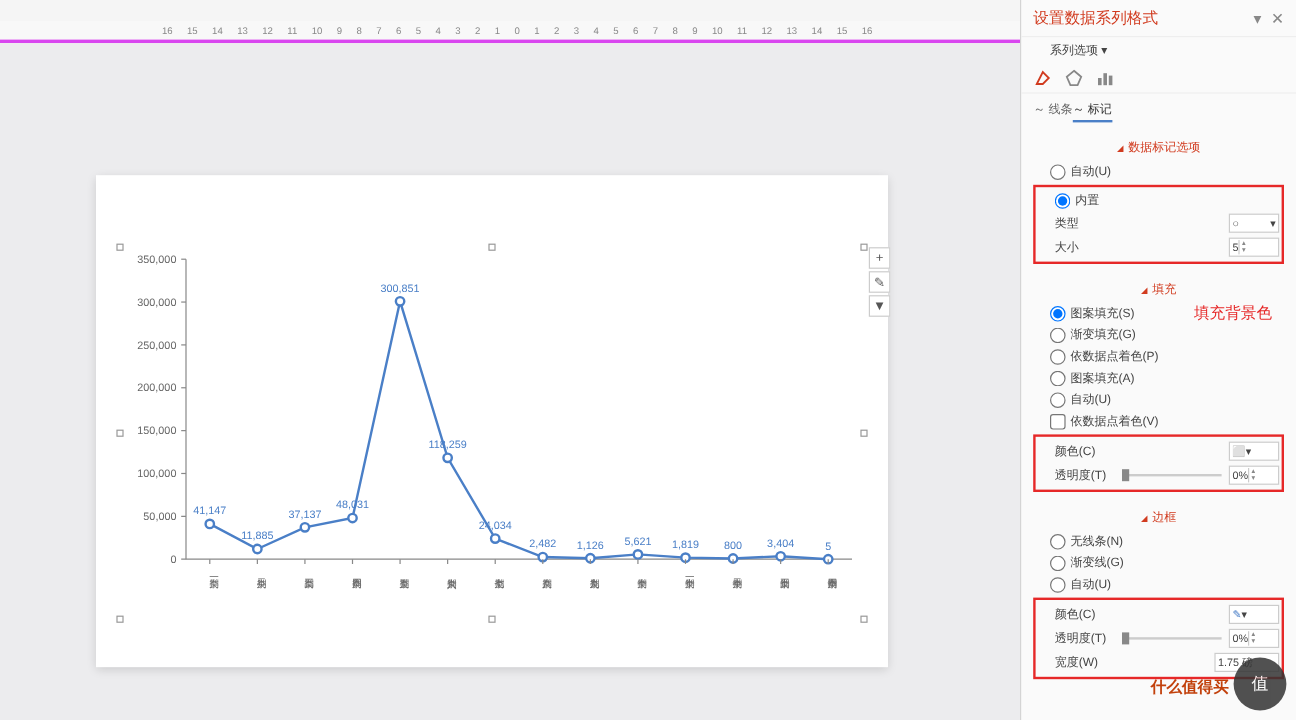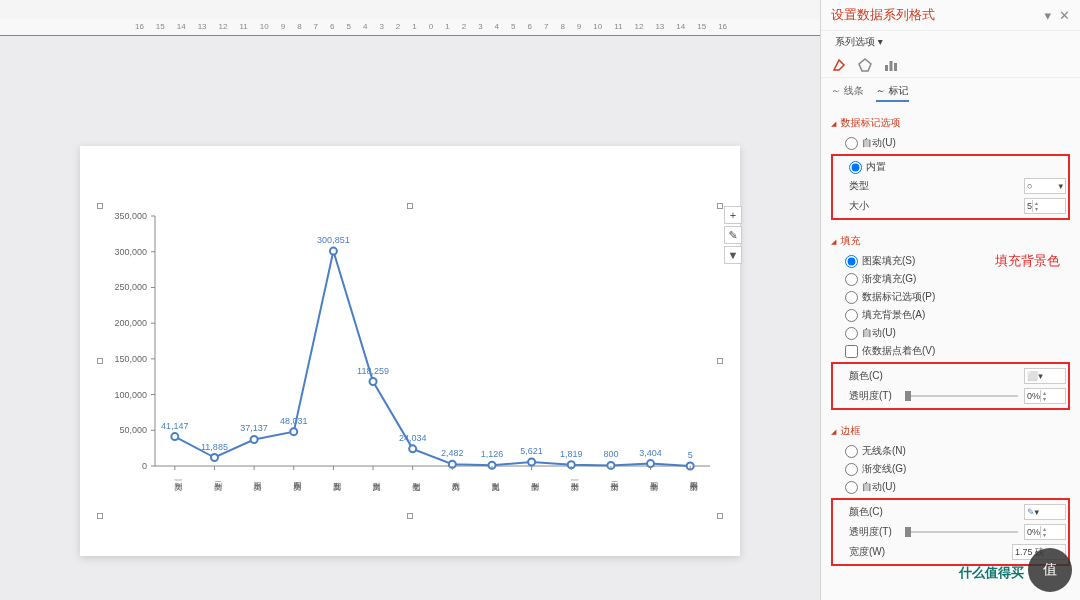--- a/index.html
+++ b/index.html
@@ -1,65 +1,65 @@
 <!DOCTYPE html>
 <html><head>
 <meta charset="utf-8">
 <style>
 *{margin:0;padding:0;box-sizing:border-box;font-family:"Microsoft YaHei",sans-serif;}
 body{background:#fff;width:1080px;height:600px;overflow:hidden;position:relative;}
 .toolbar{height:18px;background:#f5f5f5;display:flex;align-items:center;padding:0 4px;font-size:9px;color:#666;}
 .toolbar-right{margin-left:auto;display:flex;gap:6px;align-items:center;}
 .tb-icon{width:12px;height:12px;display:inline-block;}
 .workspace{position:absolute;top:36px;left:0;right:218px;bottom:0;background:#ececee;}
-.ruler-h{position:absolute;top:18px;left:0;right:218px;height:18px;background:#f8f8f8;border-bottom:1px solid #d946ef;display:flex;align-items:center;justify-content:center;overflow:hidden;}
+.ruler-h{position:absolute;top:18px;left:0;right:218px;height:18px;background:#f8f8f8;border-bottom:3px solid #d946ef;display:flex;align-items:center;justify-content:center;overflow:hidden;}
 .ruler-h span{font-size:8px;color:#888;margin:0 6px;}
 .ruler-v{position:absolute;top:36px;left:0;width:18px;bottom:0;background:#f8f8f8;border-right:1px solid #ddd;}
 .canvas{position:absolute;top:110px;left:80px;width:660px;height:410px;background:#fff;box-shadow:0 2px 8px rgba(0,0,0,.15);}
 .chart-container{position:absolute;top:60px;left:20px;right:20px;bottom:40px;}
 .handle{width:6px;height:6px;border:1px solid #999;background:#fff;position:absolute;}
 .handle.tl{top:-3px;left:-3px;} .handle.tm{top:-3px;left:50%;margin-left:-3px;} .handle.tr{top:-3px;right:-3px;}
 .handle.ml{top:50%;left:-3px;margin-top:-3px;} .handle.mr{top:50%;right:-3px;margin-top:-3px;}
 .handle.bl{bottom:-3px;left:-3px;} .handle.bm{bottom:-3px;left:50%;margin-left:-3px;} .handle.br{bottom:-3px;right:-3px;}
 .chart-tools{position:absolute;right:-22px;top:0;display:flex;flex-direction:column;gap:2px;}
 .chart-tool{width:18px;height:18px;border:1px solid #ccc;background:#fff;display:flex;align-items:center;justify-content:center;font-size:11px;color:#555;cursor:pointer;}
 svg.plot{width:100%;height:100%;}
 .axis-line{stroke:#888;stroke-width:1;}
 .tick-label{font-size:9px;fill:#666;}
 .data-line{stroke:#4a7fc7;stroke-width:2;fill:none;}
 .data-point{fill:#fff;stroke:#4a7fc7;stroke-width:2;}
 .data-label{font-size:9px;fill:#4a7fc7;}
 .cat-label{font-size:8px;fill:#666;writing-mode:vertical-rl;}
 
-.panel{position:absolute;top:0;right:0;width:260px;height:600px;background:#fafafa;border-left:1px solid #d4d4d4;font-size:10px;overflow:hidden;}
+.panel{position:absolute;top:0;right:0;width:230px;height:600px;background:#fafafa;border-left:1px solid #d4d4d4;font-size:10px;overflow:hidden;}
 .panel-title{color:#d13b1f;font-size:13px;padding:6px 10px;border-bottom:1px solid #eee;display:flex;align-items:center;}
 .panel-close{margin-left:auto;display:flex;gap:8px;color:#888;cursor:pointer;}
-.panel-sub{padding:4px 14px;font-size:10px;color:#444;}
+.panel-sub{padding:4px 24px;font-size:10px;color:#444;}
 .panel-icons{padding:4px 10px;display:flex;gap:10px;border-bottom:1px solid #eee;}
 .picon{width:16px;height:16px;display:flex;align-items:center;justify-content:center;cursor:pointer;}
 .picon.active svg{stroke:#d13b1f;}
-.tabs{padding:6px 10px;display:flex;gap:12px;font-size:10px;color:#666;}
+.tabs{padding:6px 10px;display:flex;font-size:10px;color:#666;}
 .tabs span{cursor:pointer;}
 .tabs .active{color:#333;border-bottom:2px solid #4a7fc7;padding-bottom:2px;}
 .section{padding:4px 10px;}
-.section-head{color:#d13b1f;font-size:10px;margin:4px 0;cursor:pointer;}
+.section-head{color:#d13b1f;font-size:10px;margin:4px 0;cursor:pointer;text-align:center;}
 .section-head::before{content:"◢";font-size:7px;margin-right:4px;color:#d13b1f;}
 .radio-row,.field-row{display:flex;align-items:center;padding:2px 0 2px 14px;font-size:10px;color:#444;}
 .radio-row input{margin-right:4px;}
 .field-row label{width:50px;}
 .field-row .ctrl{margin-left:auto;border:1px solid #ccc;background:#fff;height:16px;display:flex;align-items:center;padding:0 2px;font-size:9px;}
 .w40{width:42px;} .w50{width:54px;}
 .slider{flex:1;height:2px;background:#ccc;position:relative;margin:0 6px;}
 .slider::before{content:"";width:6px;height:10px;background:#888;position:absolute;left:0;top:-4px;}
 .red-box{border:2px solid #e62828;padding:2px;margin:2px 0;}
 .red-label{position:absolute;color:#e62828;font-size:13px;right:20px;top:252px;}
 .spinner{display:flex;flex-direction:column;border-left:1px solid #ccc;}
 .spinner span{font-size:6px;line-height:6px;color:#888;padding:0 2px;}
 .watermark{position:absolute;right:8px;bottom:8px;width:44px;height:44px;border-radius:50%;background:#333;color:#fff;display:flex;align-items:center;justify-content:center;font-size:14px;opacity:.85;}
-.wm-text{position:absolute;right:56px;bottom:18px;font-size:13px;color:#0f766e;font-weight:bold;}
+.wm-text{position:absolute;right:56px;bottom:18px;font-size:13px;color:#c2410c;font-weight:bold;}
 </style>
 </head>
 <body>
 
 <div class="toolbar">
   <div class="toolbar-right">
     <span class="tb-icon">⊞</span>
     <span class="tb-icon">⚙</span>
     <span class="tb-icon">▭</span>
     <span>多窗口模式</span>
@@ -269,25 +269,25 @@
     <div class="radio-row">
         <input type="radio" checked="" style="">
         <span>图案填充(S)</span>
       </div>
     <div class="radio-row">
         <input type="radio" style="">
         <span>渐变填充(G)</span>
       </div>
     <div class="radio-row">
         <input type="radio" style="">
-        <span>数据标记选项(P)</span>
-      </div>
-    <div class="radio-row">
-        <input type="radio" style="">
-        <span>填充背景色(A)</span>
+        <span>依数据点着色(P)</span>
+      </div>
+    <div class="radio-row">
+        <input type="radio" style="">
+        <span>图案填充(A)</span>
       </div>
     <div class="radio-row">
         <input type="radio" style="">
         <span>自动(U)</span>
       </div>
     <div class="radio-row">
         <input type="checkbox" style="">
         <span>依数据点着色(V)</span>
       </div>
     <div class="red-label">填充背景色</div>

